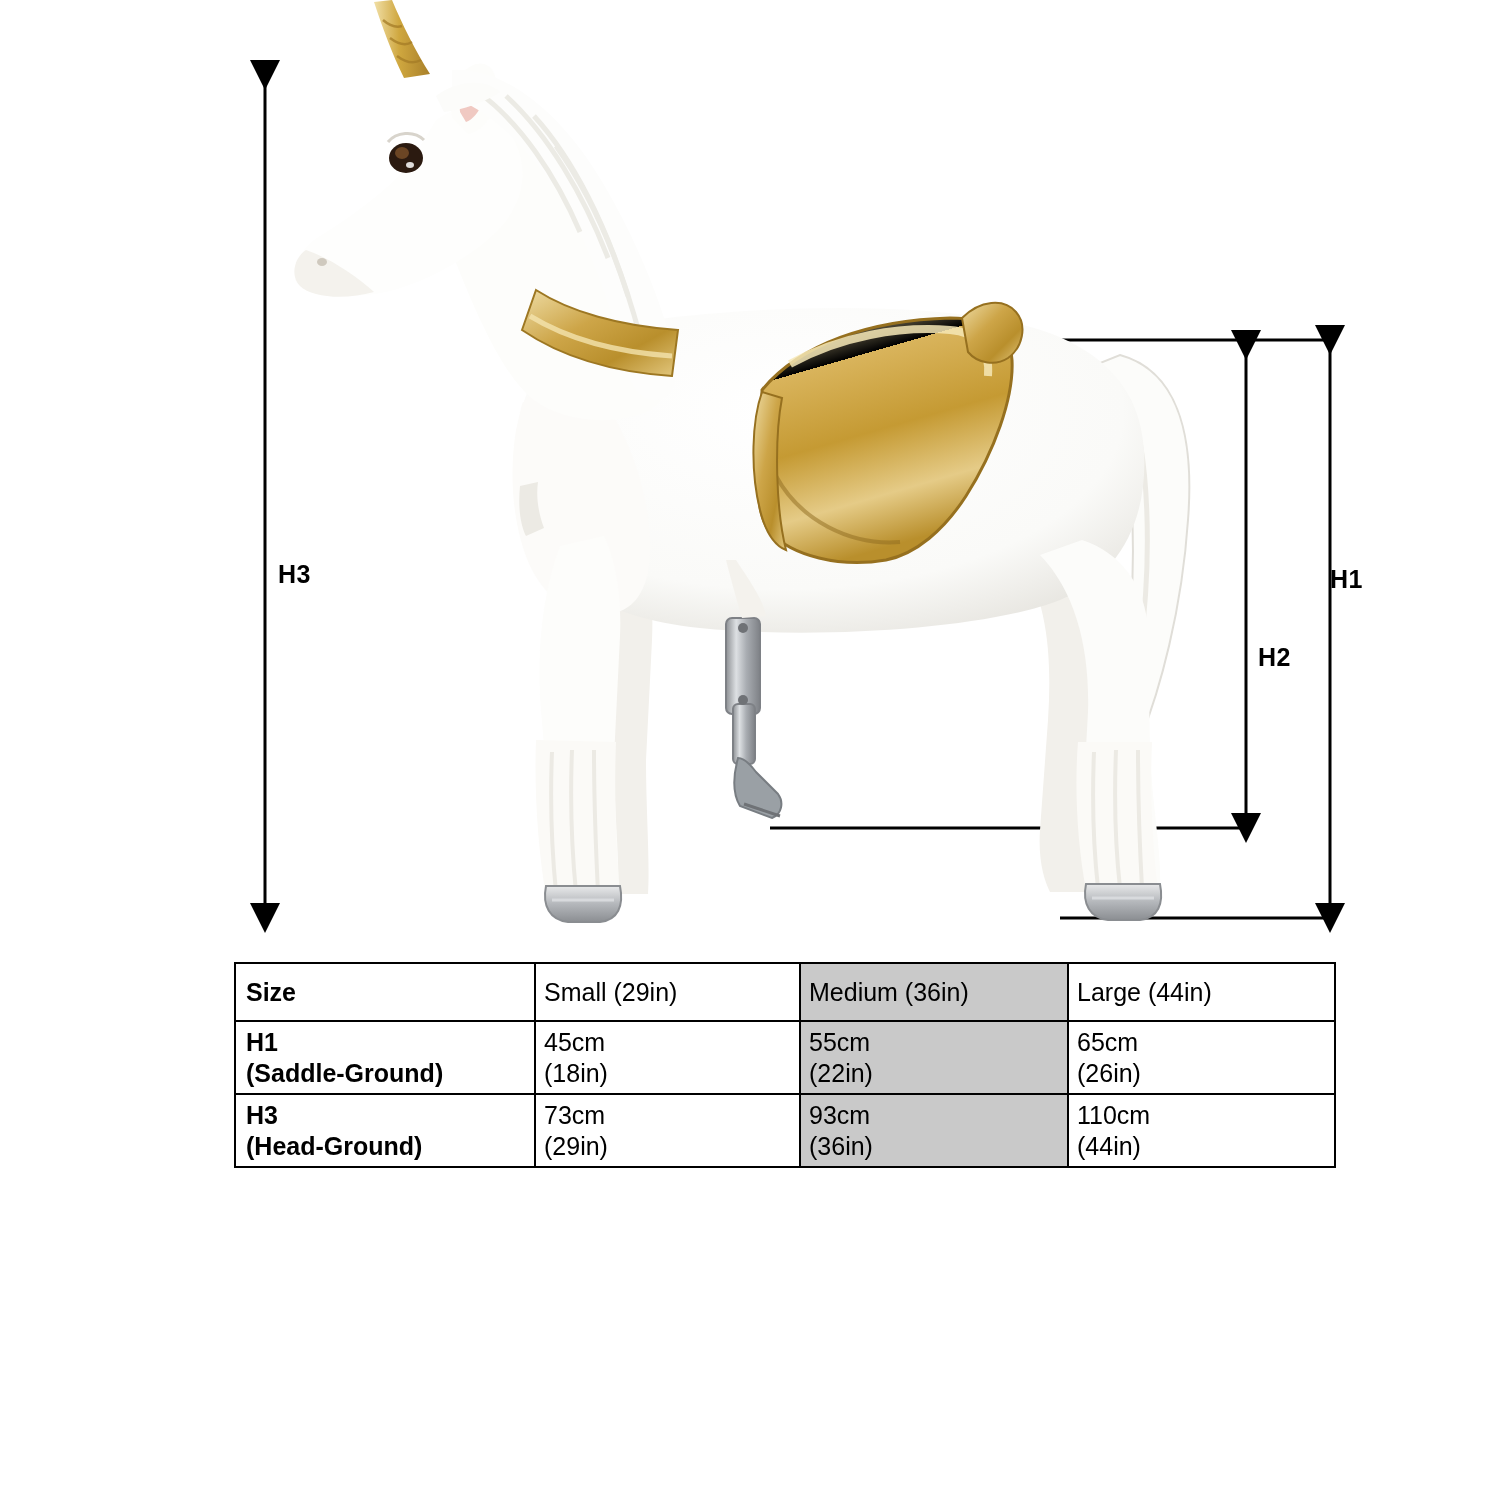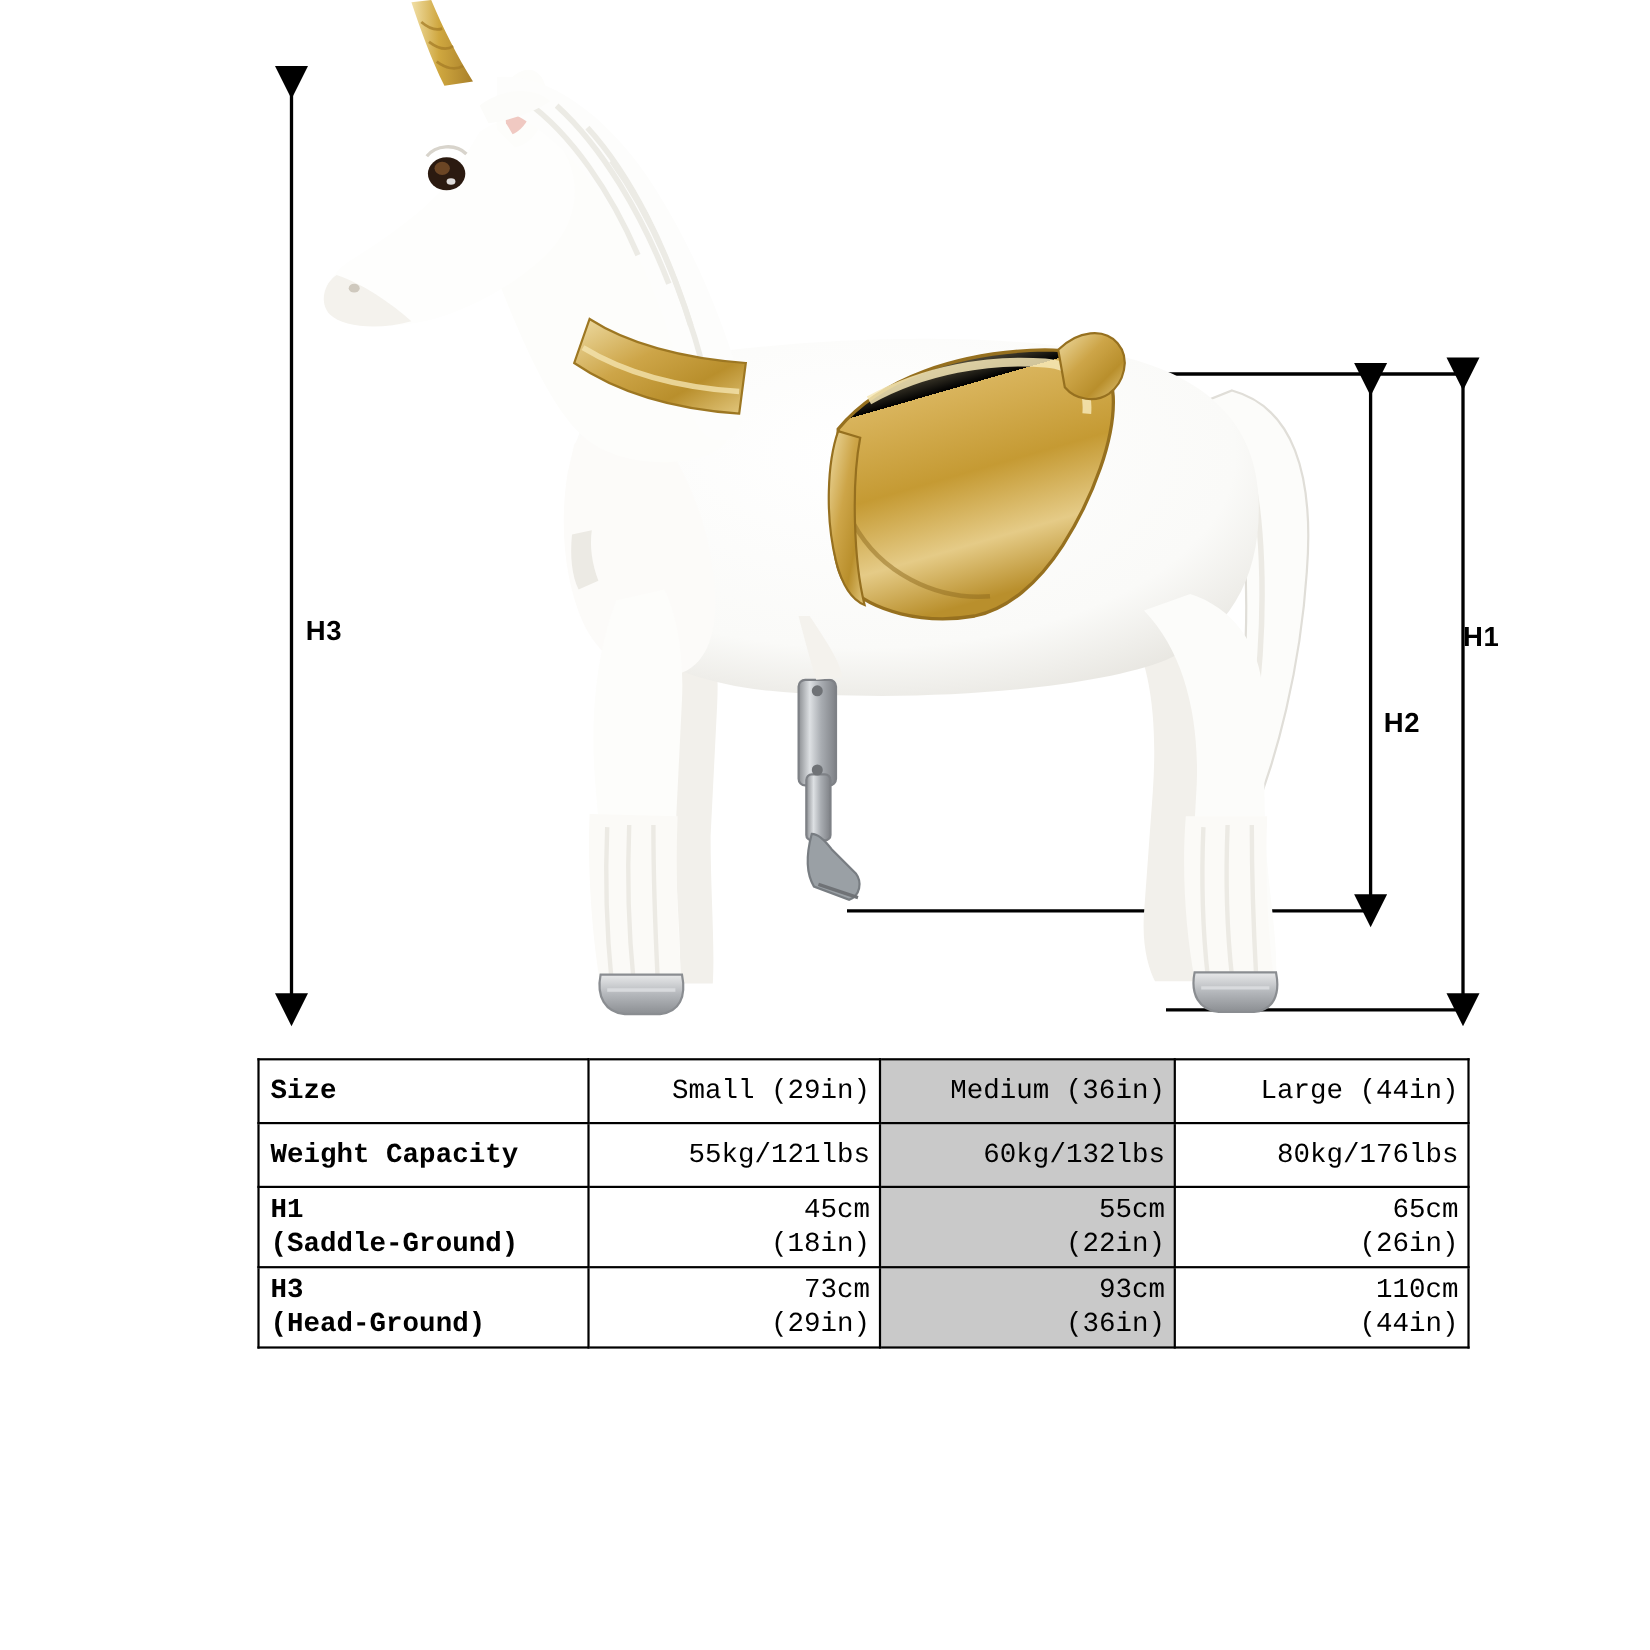--- a/index.html
+++ b/index.html
@@ -34,32 +34,31 @@
   #label-h3 { left: 278px; top: 560px; }
   #label-h1 { left: 1330px; top: 565px; }
   #label-h2 { left: 1258px; top: 643px; }
 
   
   #spec-table-wrap {
     position: absolute;
     left: 234px;
     top: 962px;
     width: 1100px;
-    font-family: Liberation Mono, monospace;
   }
   table.spec {
     border-collapse: collapse;
     width: 1100px;
     table-layout: fixed;
   }
   table.spec td {
     border: 2px solid #000;
     font-size: 25px;
     padding: 5px 8px;
-    text-align: right;
+    text-align: left;
     vertical-align: middle;
     line-height: 1.22;
     height: 46px;
   }
   table.spec td.rowhead {
     text-align: left;
     font-weight: bold;
     padding-left: 10px;
   }
   table.spec td.highlight {
@@ -269,26 +268,20 @@
     </colgroup>
     <tbody>
 
       <tr>
         <td class="rowhead">Size</td>
         <td>Small (29in)</td>
         <td class="highlight">Medium (36in)</td>
         <td>Large (44in)</td>
       </tr>
 
-      <tr>
-        <td class="rowhead">Weight Capacity</td>
-        <td>55kg/121lbs</td>
-        <td class="highlight">60kg/132lbs</td>
-        <td>80kg/176lbs</td>
-      </tr>
 
 
 
       <tr>
         <td class="rowhead">
           <span class="sub">H1</span>
           <span class="sub">(Saddle-Ground)</span>
         </td>
         <td>
           <span class="sub">45cm</span>

